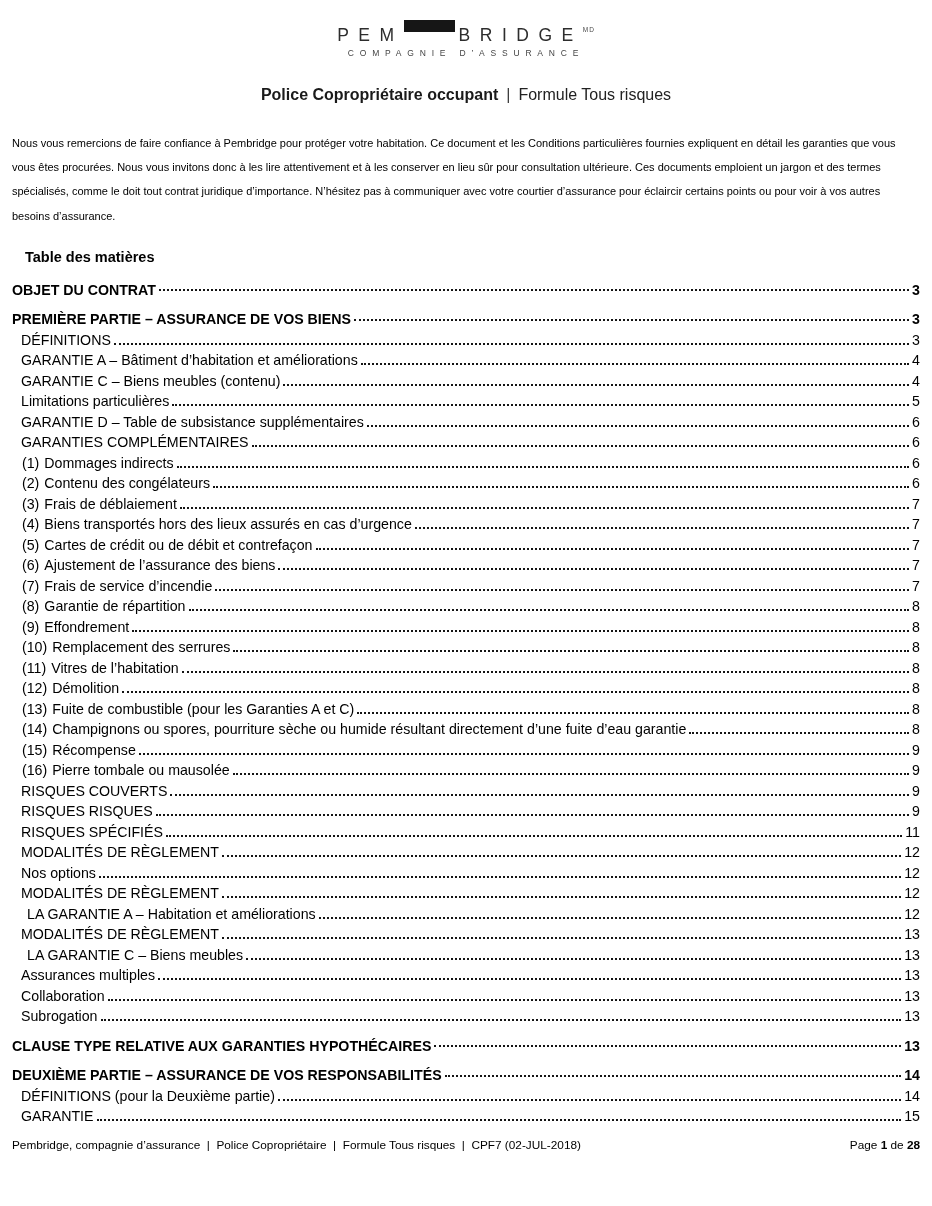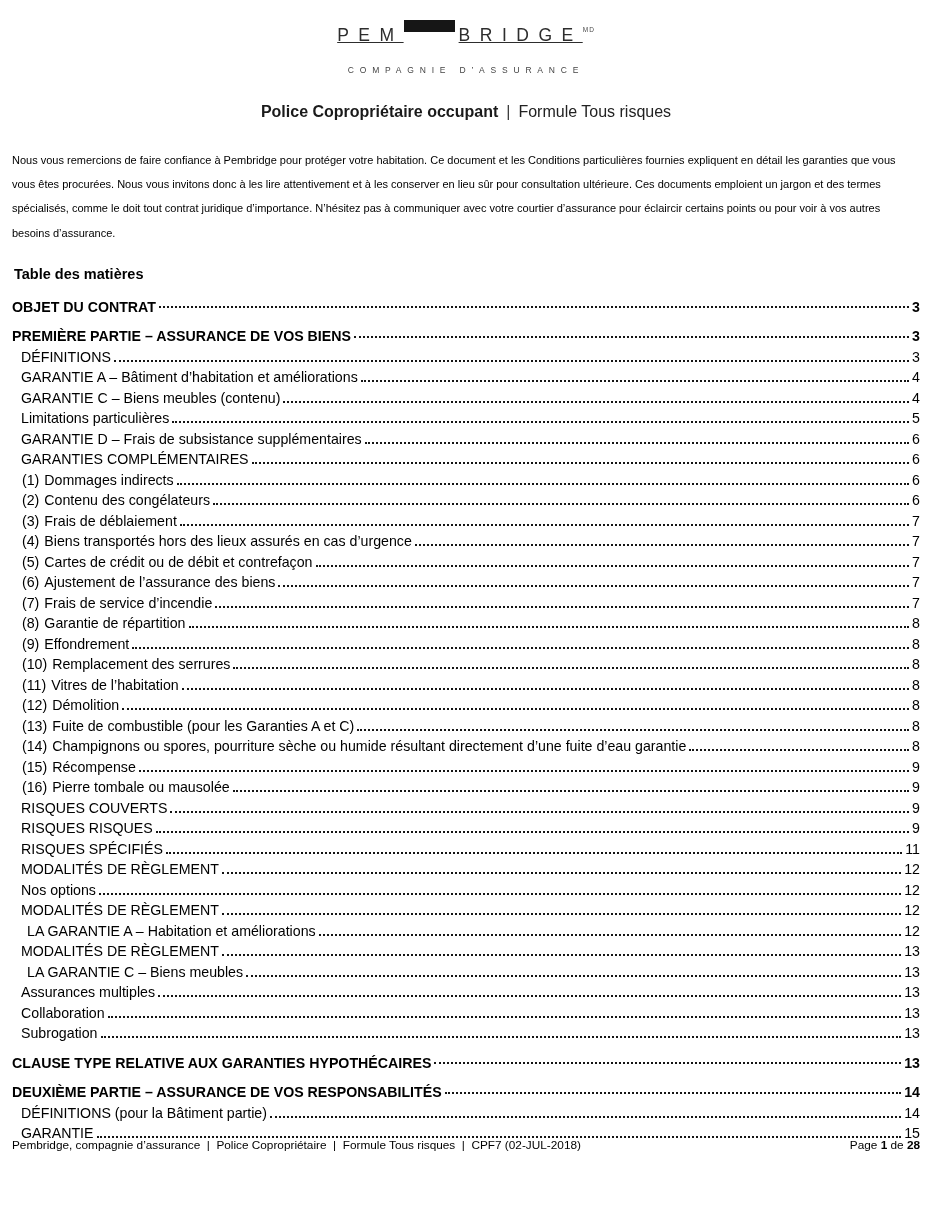--- a/index.html
+++ b/index.html
@@ -6,36 +6,36 @@
   body {
     width:932px; height:1206px; position:relative;
     font-family:"Liberation Sans", sans-serif; color:#000;
     overflow:hidden;
   }
   .page { padding:20px 12px 0 12px; }
 
   
   .logo { text-align:center; }
   .logo-row { display:flex; justify-content:center; align-items:flex-end; }
-  .logo-word { font-size:17.5px; letter-spacing:9.5px; color:#2d2d2d; line-height:20px;text-decoration:underline; }
+  .logo-word { font-size:17.5px; letter-spacing:9.5px; color:#2d2d2d; line-height:20px; }
   .logo-bar { width:51px; height:12px; background:#161616; margin:0 4px 13px 0; }
   .logo-md { font-size:6.5px; color:#4a4a4a; margin:0 0 12px 0; letter-spacing:1px; }
-  .logo-sub { font-size:8.5px; letter-spacing:5.8px; color:#454545; margin-top:20px;text-align:center; }
+  .logo-sub { font-size:8.5px; letter-spacing:5.8px; color:#454545; margin-top:3px;text-align:center; }
 
   
   .doc-title { text-align:center; margin-top:26px; font-size:16px; line-height:22px; }
   .t-bold { font-weight:bold; color:#1a1a1a; }
   .t-sep  { color:#3c3c3c; margin:0 8px; }
   .t-reg  { color:#222; }
 
   
   .intro { margin:25px 0 0 0; font-size:11px; line-height:24.2px; color:#000; }
 
   
-  .toc-heading { font-size:14.5px; font-weight:bold; margin:20px 0 0 2px; line-height:18px; }
+  .toc-heading { font-size:14.5px; font-weight:bold; margin:20px 0 0 13px; line-height:18px; }
   .toc { margin-top:14px; }
   .toc-row { display:flex; align-items:baseline; line-height:20.5px; font-size:14.2px; }
   .toc-row.bold { font-weight:bold; margin-top:9px; }
   .l0 { padding-left:0;align-items:center; }
   .l1 { padding-left:9px; }
   .l2 { padding-left:10px; }
   .l3 { padding-left:15px; }
   .toc-num { display:inline-block; min-width:16px; text-align:right; margin-right:5px; }
   .toc-text { white-space:nowrap; }
   .leader { flex:1 1 auto; min-width:10px; border-bottom:2px dotted #141414; margin:0 3px; }
@@ -98,21 +98,21 @@
         <span class="toc-text">GARANTIE C – Biens meubles (contenu)</span>
         <span class="leader"></span>
         <span class="toc-page">4</span>
       </div>
       <div class="toc-row l1">
         <span class="toc-text">Limitations particulières</span>
         <span class="leader"></span>
         <span class="toc-page">5</span>
       </div>
       <div class="toc-row l1">
-        <span class="toc-text">GARANTIE D – Frais de subsistance supplémentaires</span>
+        <span class="toc-text">GARANTIE D – Table de subsistance supplémentaires</span>
         <span class="leader"></span>
         <span class="toc-page">6</span>
       </div>
       <div class="toc-row l1">
         <span class="toc-text">GARANTIES COMPLÉMENTAIRES</span>
         <span class="leader"></span>
         <span class="toc-page">6</span>
       </div>
       <div class="toc-row l2">
         <span class="toc-num">(1)</span>
@@ -274,21 +274,21 @@
         <span class="toc-text">CLAUSE TYPE RELATIVE AUX GARANTIES HYPOTHÉCAIRES</span>
         <span class="leader"></span>
         <span class="toc-page">13</span>
       </div>
       <div class="toc-row l0 bold">
         <span class="toc-text">DEUXIÈME PARTIE – ASSURANCE DE VOS RESPONSABILITÉS</span>
         <span class="leader"></span>
         <span class="toc-page">14</span>
       </div>
       <div class="toc-row l1">
-        <span class="toc-text">DÉFINITIONS (pour la Bâtiment partie)</span>
+        <span class="toc-text">DÉFINITIONS (pour la Deuxième partie)</span>
         <span class="leader"></span>
         <span class="toc-page">14</span>
       </div>
       <div class="toc-row l1">
         <span class="toc-text">GARANTIE</span>
         <span class="leader"></span>
         <span class="toc-page">15</span>
       </div>
     </div>
 

